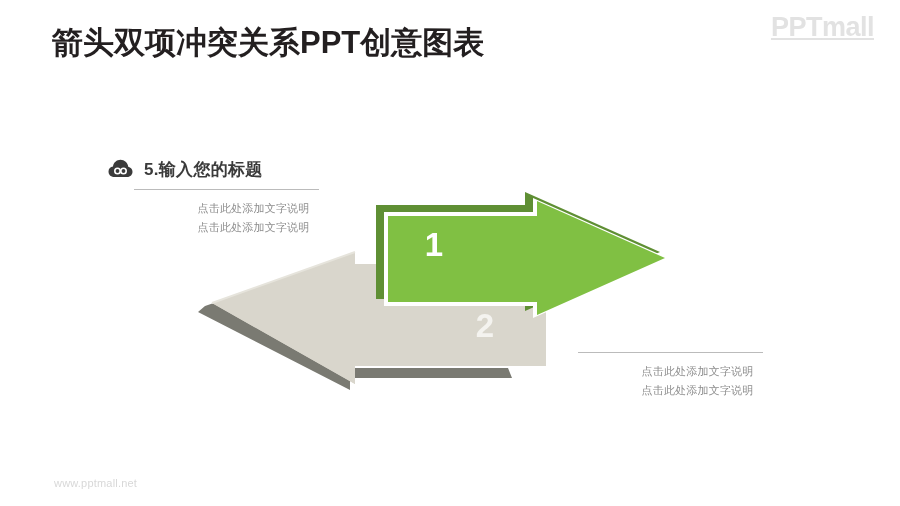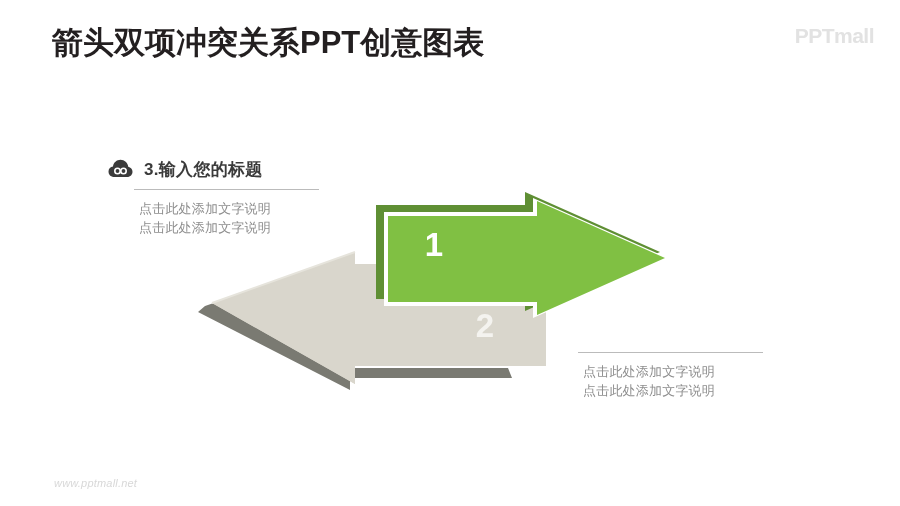--- a/index.html
+++ b/index.html
@@ -23,39 +23,39 @@
     font-size: 31px;
     font-weight: bold;
     color: #231f20;
     letter-spacing: 0px;
     white-space: nowrap;
   }
 
   .brand-logo {
     position: absolute;
     right: 26px;
-    top: 24px;
-    font-size: 21px;
+    top: 12px;
+    font-size: 27px;
     font-weight: bold;
     color: #e2e2e2;
     letter-spacing: -0.5px;
     white-space: nowrap;
     user-select: none;
+    text-decoration: underline;
   }
   .brand-logo .brand-upper { text-transform: none; }
 
   
   .footer-url {
     position: absolute;
     left: 54px;
     bottom: 17px;
     font-size: 11px;
     color: #d8d8d8;
     letter-spacing: 0.2px;
-    font-style: italic;
   }
 
   
   .text-block {
     position: absolute;
     width: 260px;
   }
   .block-1 { left: 108px; top: 156px; }
   .block-2 { left: 552px; top: 345px; }
 
@@ -83,25 +83,26 @@
     margin-left: 26px;
     width: 185px;
     height: 1px;
     background: #bbbbbb;
   }
   .block-body {
     margin-top: 9px;
     margin-left: 31px;
   }
   .block-line {
-    font-size: 13px;
+    font-size: 11px;
     color: #8d8d8d;
     line-height: 19px;
     white-space: nowrap;
     letter-spacing: 0.2px;
+    text-align: center;
   }
 
   
   .diagram {
     position: absolute;
     left: 0;
     top: 0;
     width: 900px;
     height: 506px;
     pointer-events: none;
@@ -154,21 +155,21 @@
   <div class="block-head">
     <svg class="block-icon" viewBox="0 0 50 40" xmlns="http://www.w3.org/2000/svg">
       <path d="M13 36 C5 36 1 31 1 25 C1 19.5 5 15.5 10 15 C11 7 17.5 1.5 25 1.5
                C33 1.5 39.5 7.5 40.5 15.5 C45.5 16.5 49 20.5 49 25.5
                C49 31 45 36 38 36 Z" fill="#3b3b3b"></path>
       <g fill="none" stroke="#ffffff" stroke-width="3.2">
         <circle cx="19" cy="24" r="5.4"></circle>
         <circle cx="31" cy="24" r="5.4"></circle>
       </g>
     </svg>
-    <div class="block-title">3.输入您的标题</div>
+    <div class="block-title">5.输入您的标题</div>
   </div>
   <div class="block-divider"></div>
   <div class="block-body">
     <div class="block-line">点击此处添加文字说明</div>
     <div class="block-line">点击此处添加文字说明</div>
   </div>
 </div>
 
 <div class="text-block block-2">
   <div class="block-divider"></div>

